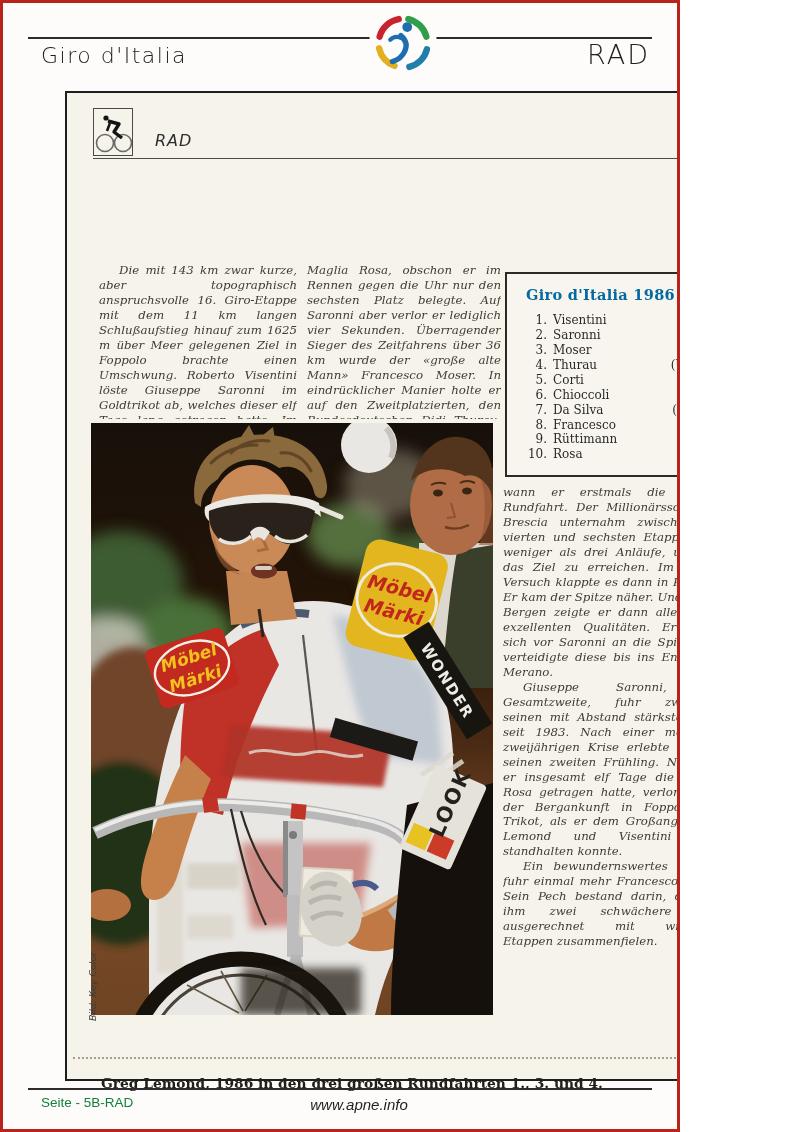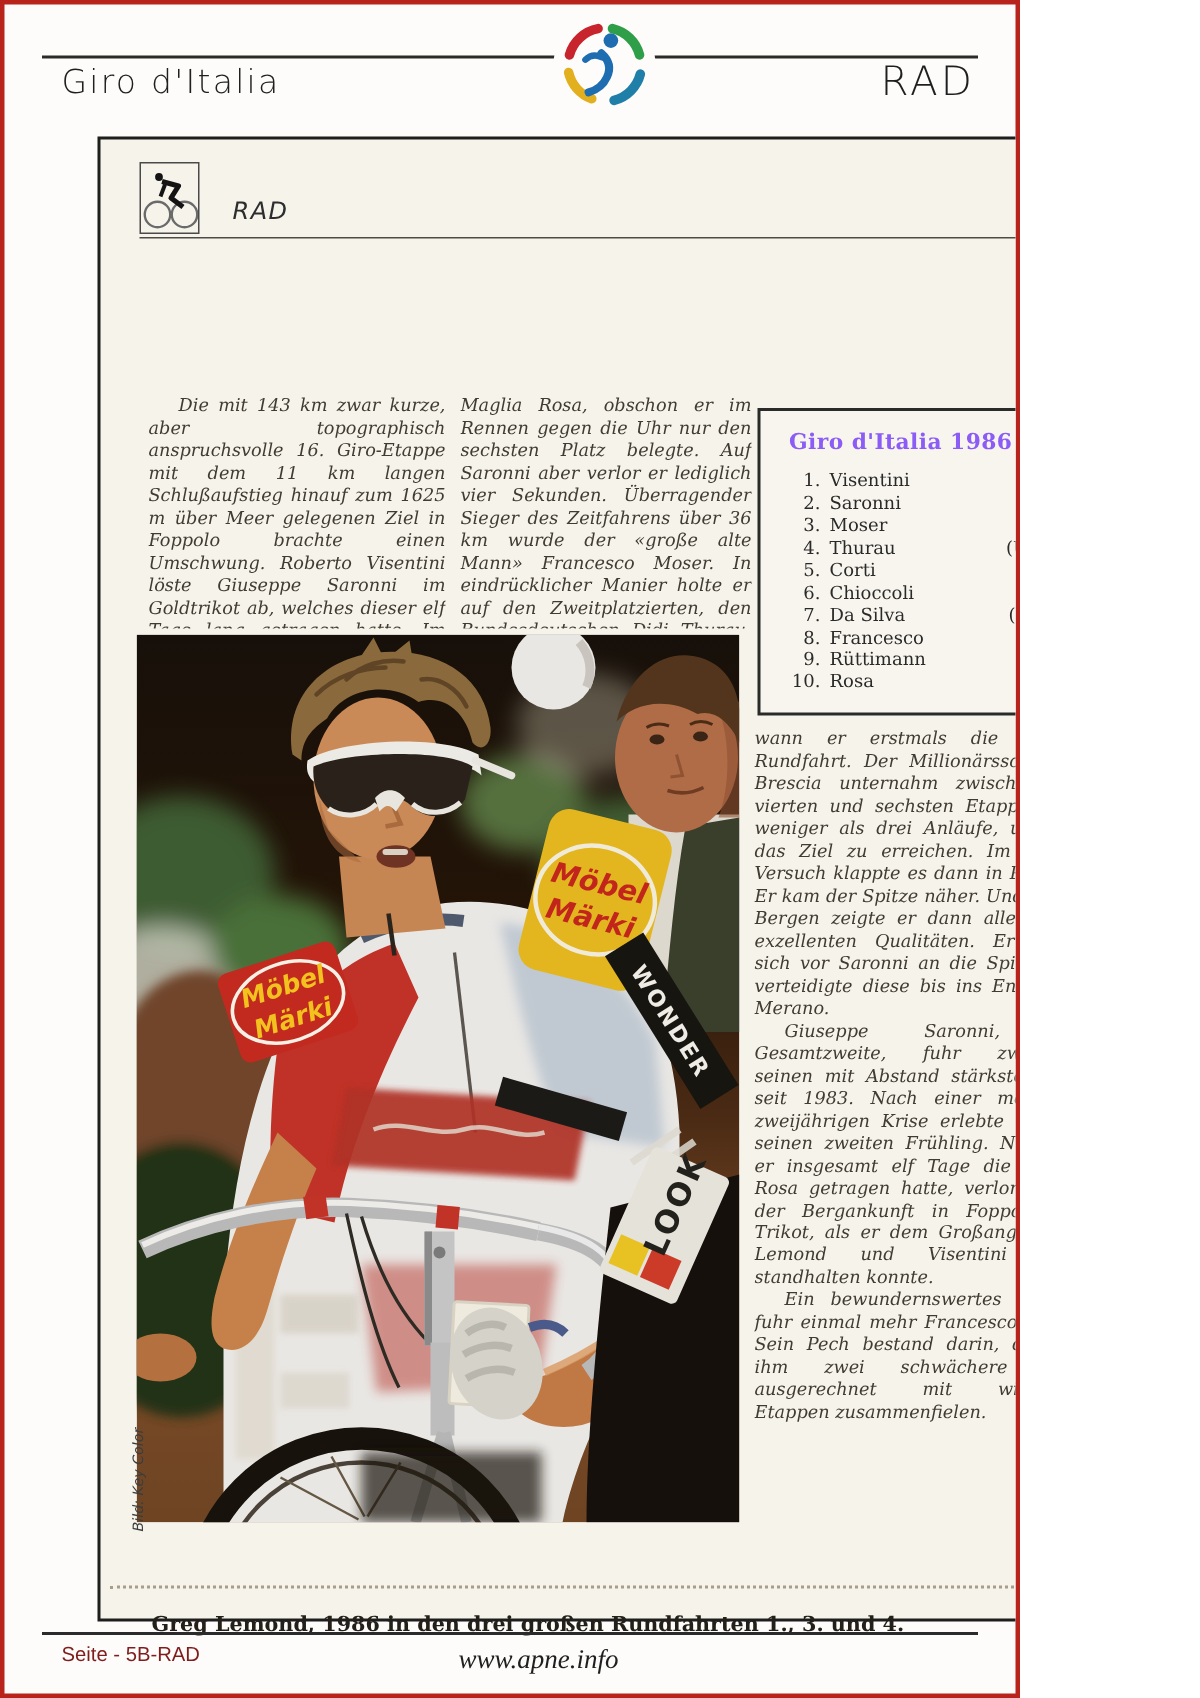--- a/index.html
+++ b/index.html
@@ -24,38 +24,38 @@
   .col{position:absolute;font-style:italic;font-size:11.8px;line-height:1.27;
        color:#403b33;text-align:justify;}
   .col p{margin:0;}
   .col p.indent{text-indent:1.7em;}
   .col1{left:32px;top:170px;width:198px;height:156px;overflow:hidden;}
   .col2{left:240px;top:170px;width:194px;height:156px;overflow:hidden;}
   .col3{left:436px;top:170px;width:221px;height:800px;overflow:hidden;}
   
   .standings{border:2px solid #2a2a28;background:#f8f5ee;margin:9px 2px 8px 2px;
              padding:12px 13px 13px 13px;font-style:normal;}
-  .standings-title{font-weight:bold;font-size:14.5px;color:#8b5cf6;margin:0 0 9px 6px;letter-spacing:.3px;}
+  .standings-title{font-weight:bold;font-size:14.5px;color:#0369a1;margin:0 0 9px 6px;letter-spacing:.3px;}
   .srow{display:flex;font-size:12px;line-height:1.24;color:#2a2a28;}
   .srow .rank{width:27px;text-align:right;margin-right:6px;flex:none;}
   .srow .name{flex:1;}
   .srow .country{flex:none;}
   
   .photo{position:absolute;left:24px;top:330px;width:402px;height:592px;overflow:hidden;}
   .photo svg{display:block;width:100%;height:100%;}
   .credit{position:absolute;left:20px;top:928px;transform:rotate(-90deg);transform-origin:0 0;
           font-family:"DejaVu Sans",sans-serif;font-style:italic;font-size:9.5px;color:#3d3d3d;white-space:nowrap;}
   .caption{position:absolute;left:34px;top:934px;font-weight:bold;font-size:13.8px;color:#232019;margin-top:48px;}
   .dotline{position:absolute;left:6px;right:6px;top:964px;border-top:2px dotted #a79d89;}
   
   .footer-line{position:absolute;top:1085px;left:25px;right:25px;border-top:2px solid #2b2b2b;}
   .footer-left{position:absolute;top:1092px;left:38px;font-family:"Liberation Sans",sans-serif;
-               font-size:13.5px;color:#7f1d1d;}
+               font-size:13.5px;color:#15803d;}
   .footer-center{position:absolute;top:1093px;left:0;right:0;text-align:center;
-                 font-family:Liberation Serif, serif;font-style:italic;font-size:18px;color:#1f1f1f;padding-left:38px;}
+                 font-family:Liberation Sans, sans-serif;font-style:italic;font-size:15px;color:#1f1f1f;padding-left:38px;}
 </style>
 </head>
 <body>
 
 <div id="page">
 
   <div class="header-line"></div>
   <div class="logo">
     <svg viewBox="0 0 64 64">
       <path d="M10,26 A23,23 0 0 1 28,9.5" fill="none" stroke="#c8242e" stroke-width="6" stroke-linecap="round"></path>

